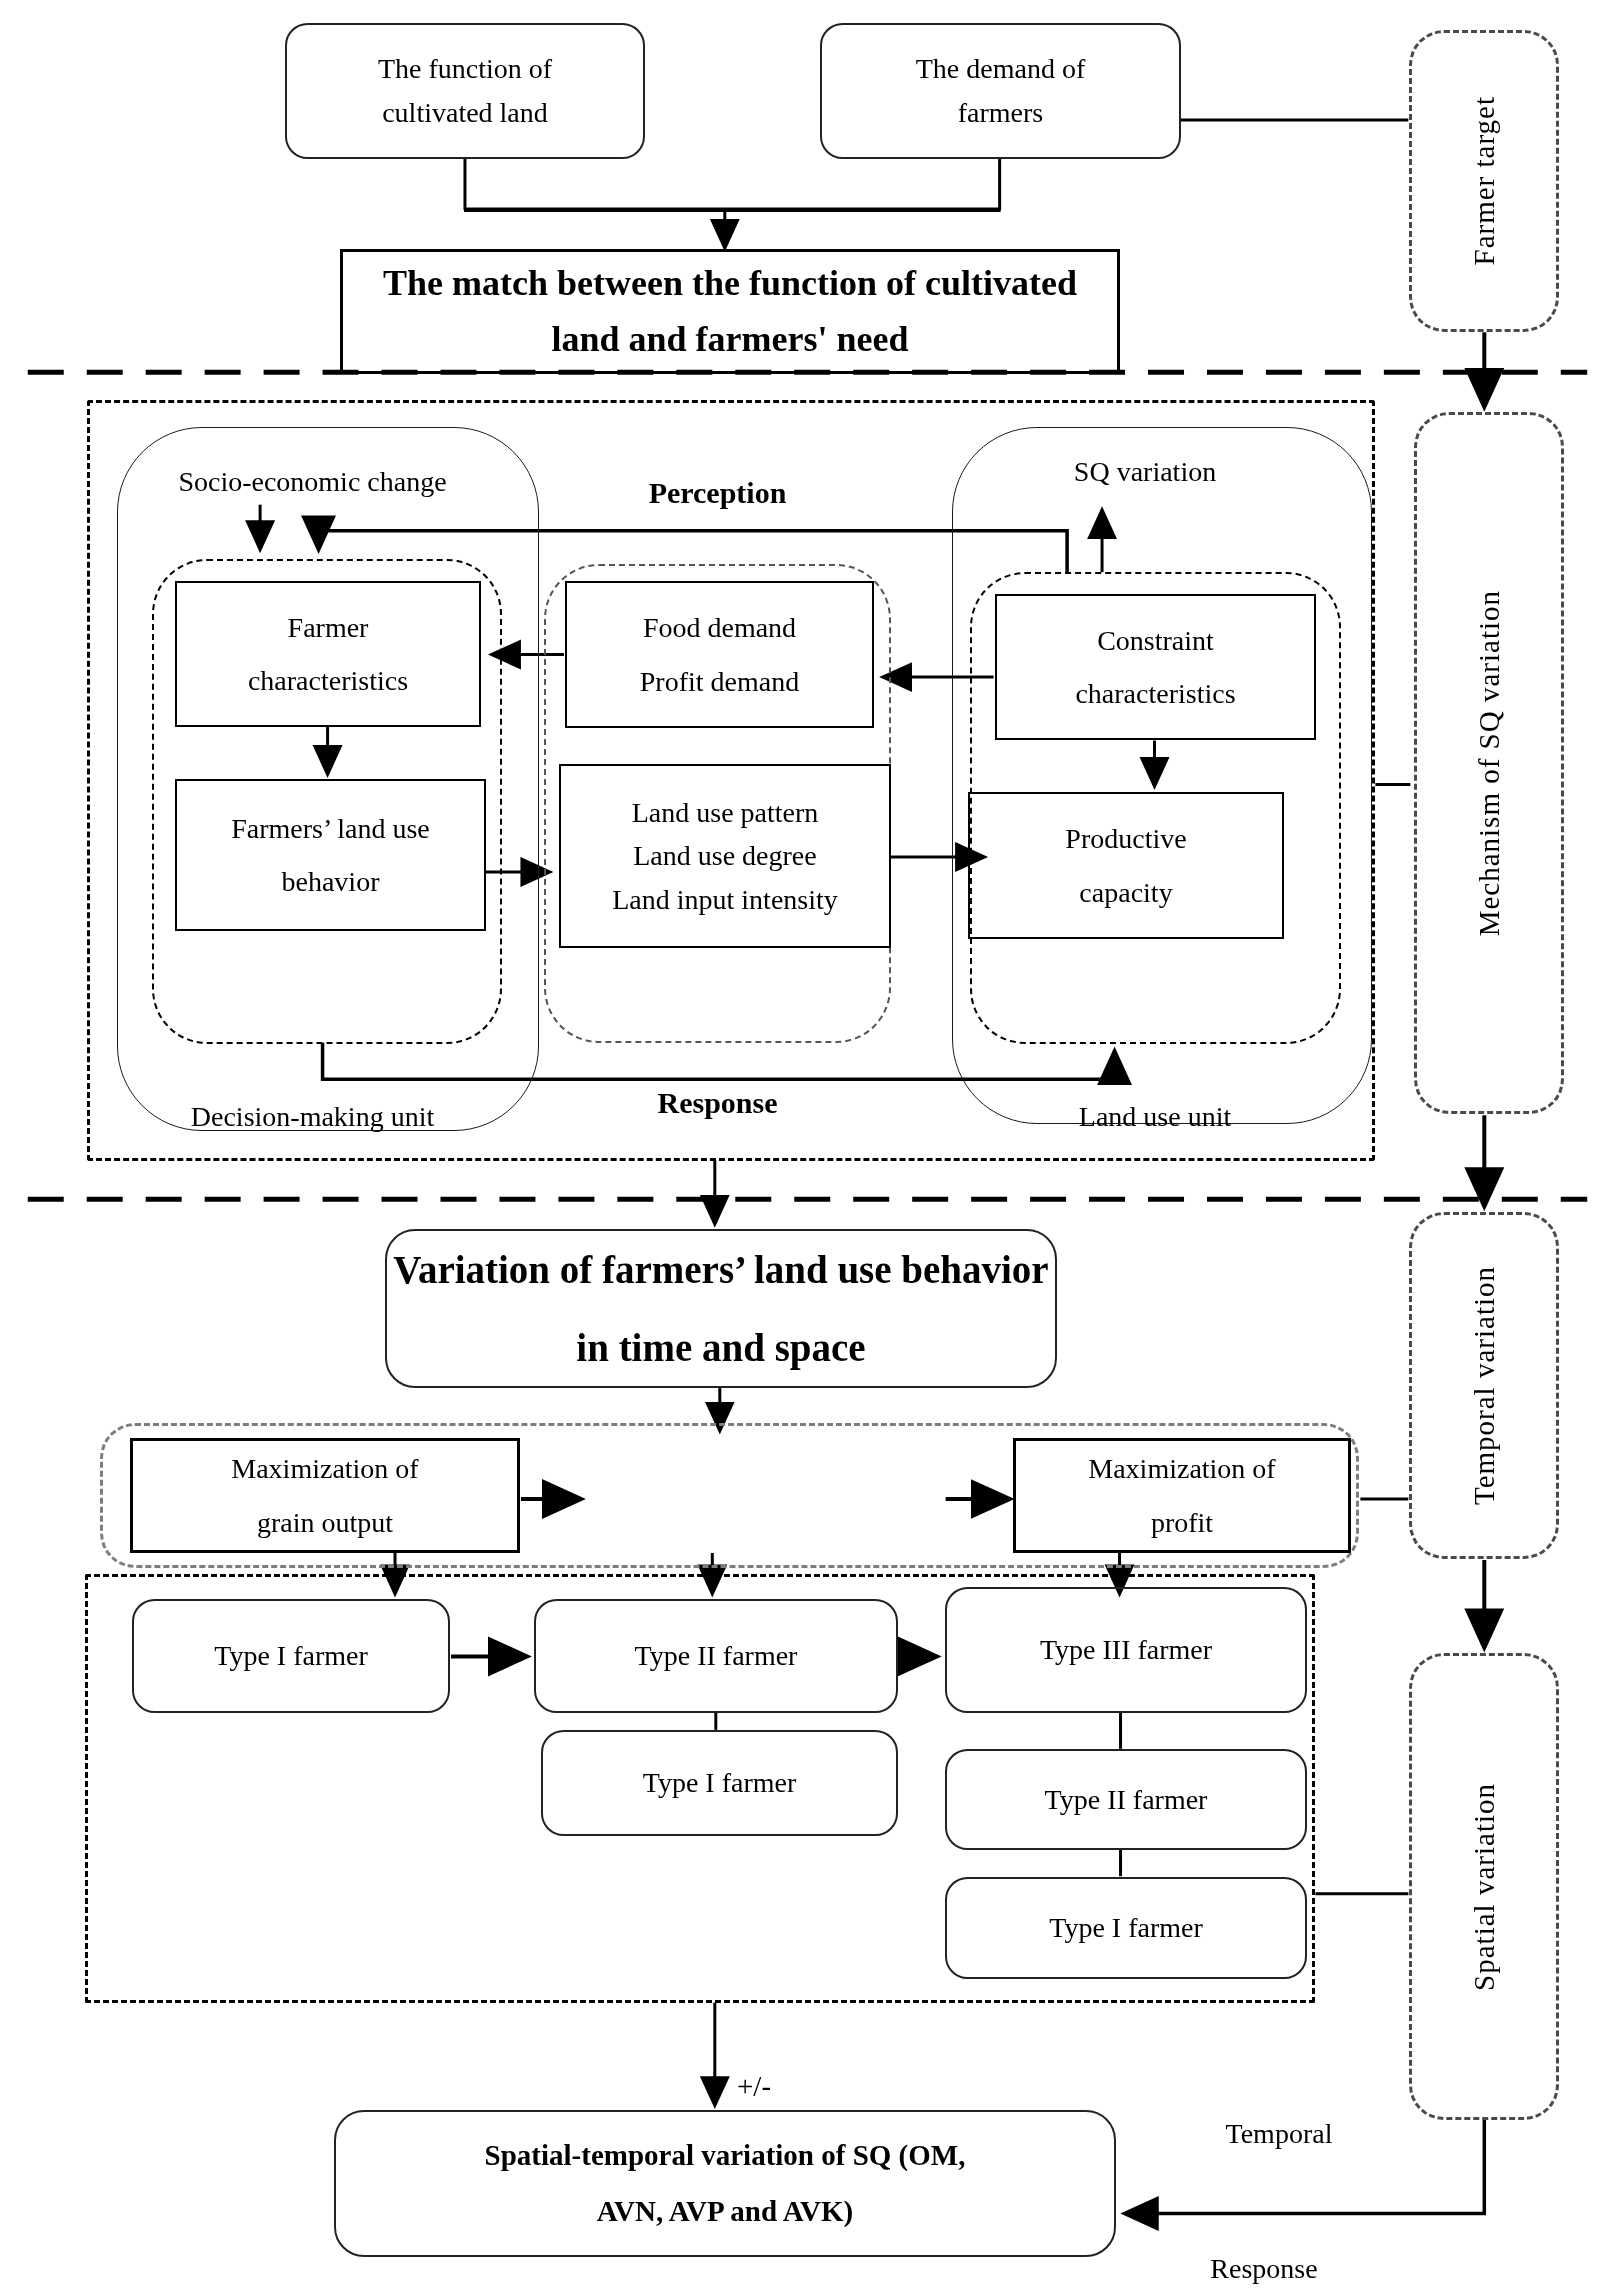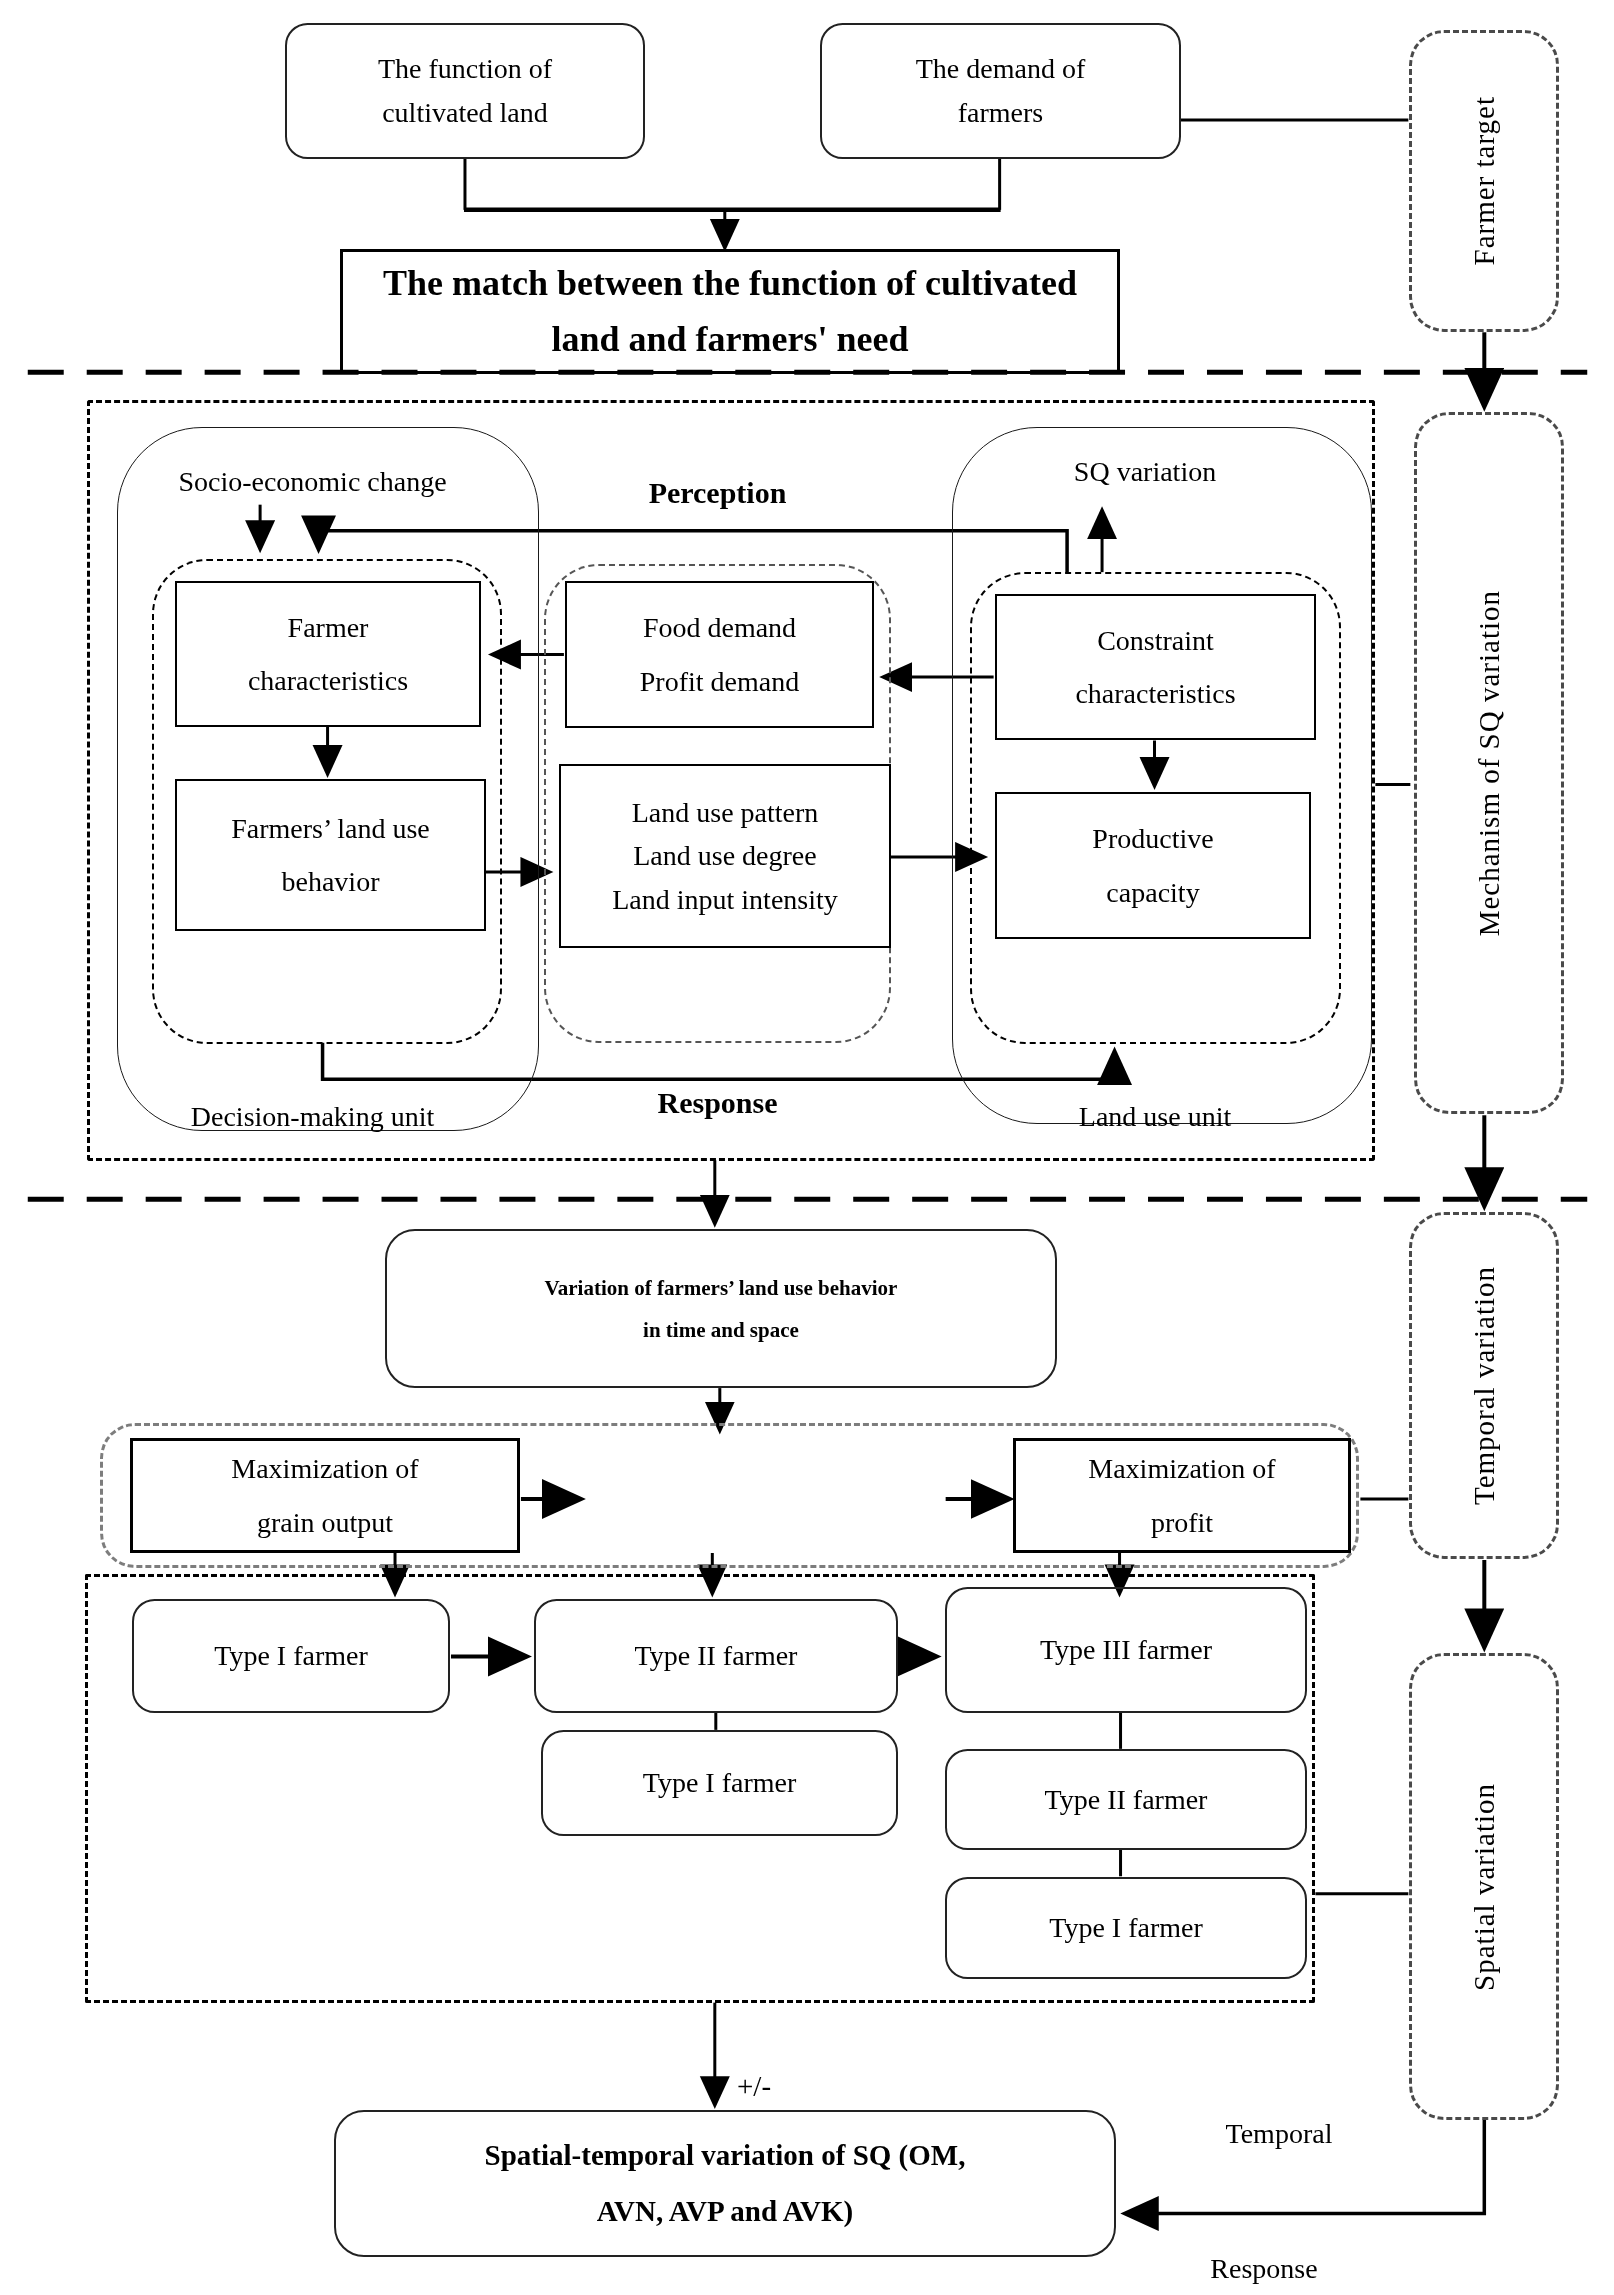--- a/index.html
+++ b/index.html
@@ -170,21 +170,21 @@
 Land input intensity</div>
   </div>
 
   <div class="box dashed-black" style="left:970px;top:572px;width:371px;height:472px;border-radius:55px;"></div>
 
   <div class="box solid" style="left:995px;top:594px;width:321px;height:146px;">
     <div class="label">Constraint
 characteristics</div>
   </div>
 
-  <div class="box solid" style="left:995px;top:792px;width:316px;height:147px;">
+  <div class="box solid" style="left:968px;top:792px;width:316px;height:147px;">
     <div class="label">Productive
 capacity</div>
   </div>
 
   <div class="plain-label" style="left:580px;top:1082px;width:275px;height:40px;">
     <span class="label bold" style="font-size:30px;">Response</span>
   </div>
 
   <div class="plain-label" style="left:140px;top:1097px;width:345px;height:40px;">
     <span class="label">Decision-making unit</span>
@@ -192,21 +192,21 @@
 
   <div class="plain-label" style="left:1000px;top:1097px;width:310px;height:40px;">
     <span class="label">Land use unit</span>
   </div>
 
   <div class="box sidebar" style="left:1414px;top:412px;width:150px;height:702px;">
     <div class="vlabel">Mechanism of SQ variation</div>
   </div>
 
   <div class="box thin-solid" style="left:385px;top:1229px;width:672px;height:159px;border-radius:30px;">
-    <div class="label bold lh15" style="font-size:21px;line-height:2.0;">Variation of farmers’ land use behavior
+    <div class="label bold lh15" style="font-size:39px;line-height:2.0;">Variation of farmers’ land use behavior
 in time and space</div>
   </div>
 
   <div class="box dashed-gray" style="left:100px;top:1423px;width:1259px;height:145px;border-radius:35px;"></div>
 
   <div class="box solid" style="left:130px;top:1438px;width:390px;height:115px;border-width:3.5px;">
     <div class="label lh15" style="line-height:1.9;">Maximization of
 grain output</div>
   </div>
 

